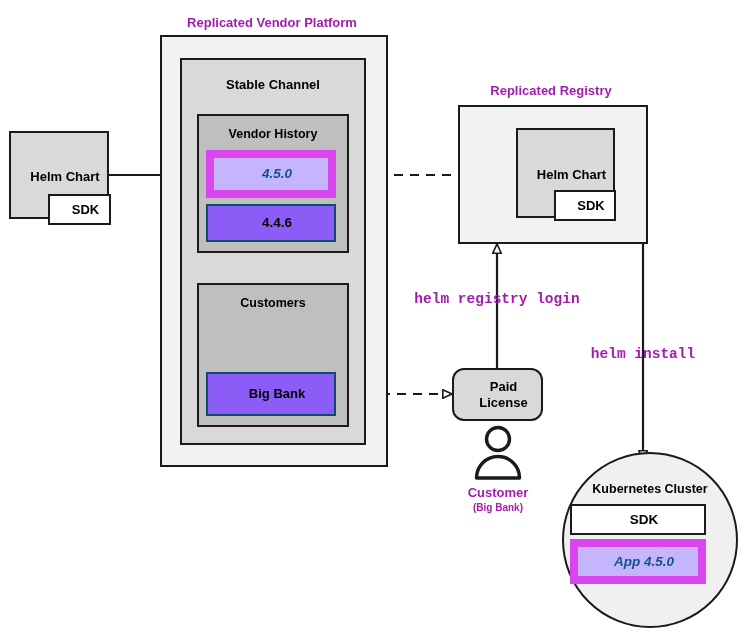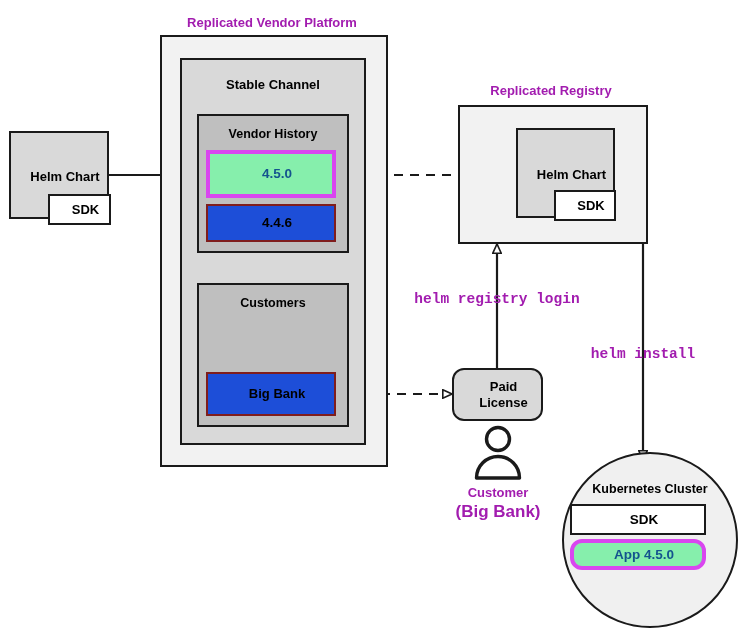--- a/index.html
+++ b/index.html
@@ -42,24 +42,24 @@
     text-align: center;
     font-weight: bold;
     color: #a21caf;
     line-height: 1.2;
     white-space: pre;
   }
   
   .box-outer   { background: #f2f2f2; border: 2px solid #1a1a1a; }
   .box-mid     { background: #d9d9d9; border: 2px solid #1a1a1a; }
   .box-inner   { background: #bfbfbf; border: 2px solid #1a1a1a; }
-  .box-white   { background: #1d4ed8; border: 2px solid #7f1d1d; }
+  .box-white   { background: #8b5cf6; border: 2px solid #0c4a6e; }
   .box-gray    { background: #d9d9d9; border: 2px solid #1a1a1a; }
   .box-pure    { background: #ffffff; border: 2px solid #1a1a1a; }
-  .box-blue    { background: #86efac; border: 4px solid #d946ef; color: #14538e; }
+  .box-blue    { background: #c4b5fd; border: 8px solid #d946ef; color: #14538e; font-style: italic; }
   .circle      { background: #f0f0f0; border: 2px solid #1a1a1a; border-radius: 50%; }
 
   .title-label {
     font-size: 13px;
     font-weight: bold;
   }
   .group-title {
     position: absolute;
     left: 0;
     right: 0;
@@ -168,27 +168,27 @@
     <span class="node-text">Paid
 License</span>
   </div>
 
   <svg class="person-icon" style="left:469px; top:425px;" width="58" height="56" viewBox="0 0 58 56">
     <circle cx="29" cy="14" r="11.5" fill="#ffffff" stroke="#1a1a1a" stroke-width="3.4"></circle>
     <path d="M7.5,53 A21.5,21.5 0 0 1 50.5,53 Z" fill="#ffffff" stroke="#1a1a1a" stroke-width="3.4" stroke-linejoin="round"></path>
   </svg>
 
   <div class="lbl" style="left:428px; top:485px; width:140px; font-size:13px;">Customer</div>
-  <div class="lbl" style="left:428px; top:502px; width:140px; font-size:17px;">(Big Bank)</div>
+  <div class="lbl" style="left:428px; top:502px; width:140px; font-size:10px;">(Big Bank)</div>
 
   <div class="circle" style="position:absolute; left:562px; top:452px; width:172px; height:172px;">
     <div class="group-title" style="top:28px; font-size:12.5px;">Kubernetes Cluster</div>
   </div>
 
   <div class="node box-pure" style="left:570px; top:504px; width:136px; height:31px; font-size:13.5px;">
     <span class="node-text">SDK</span>
   </div>
 
-  <div class="node box-blue" style="left:570px; top:539px; width:136px; height:31px; font-size:13.5px;border-radius:12px;">
+  <div class="node box-blue" style="left:570px; top:539px; width:136px; height:45px; font-size:13.5px;">
     <span class="node-text">App 4.5.0</span>
   </div>
 
 </div>
 
 </body></html>

